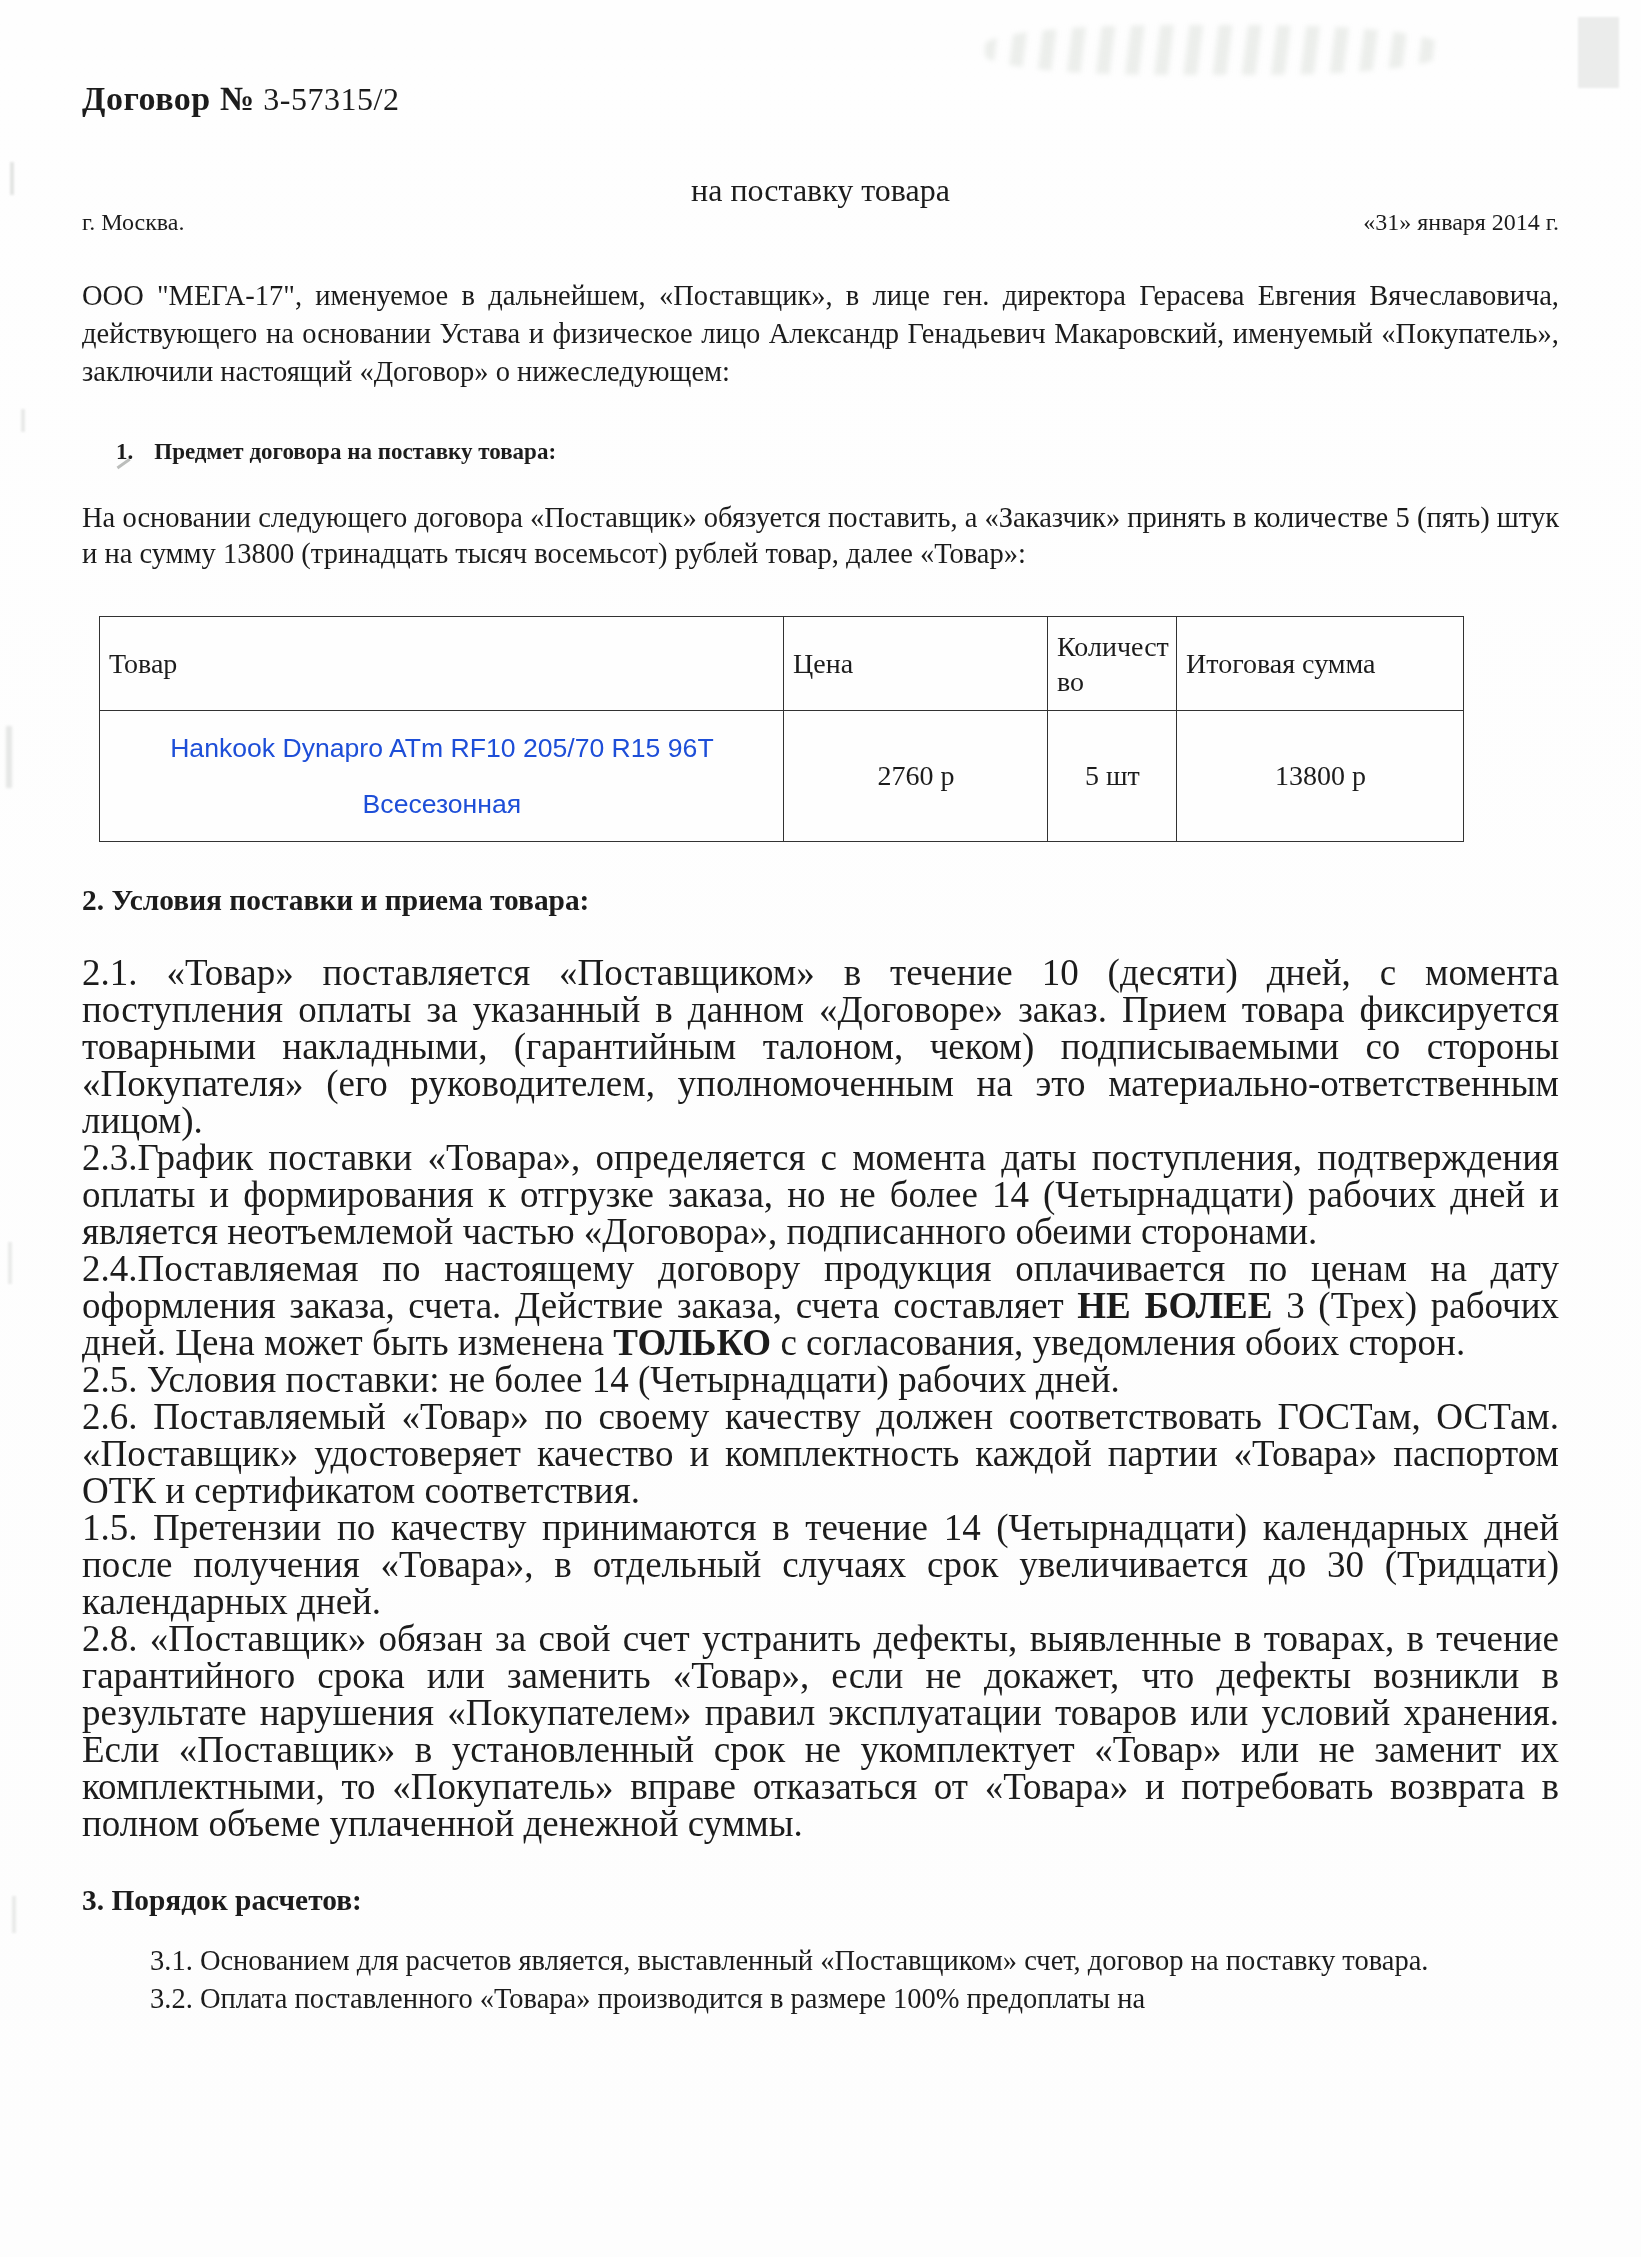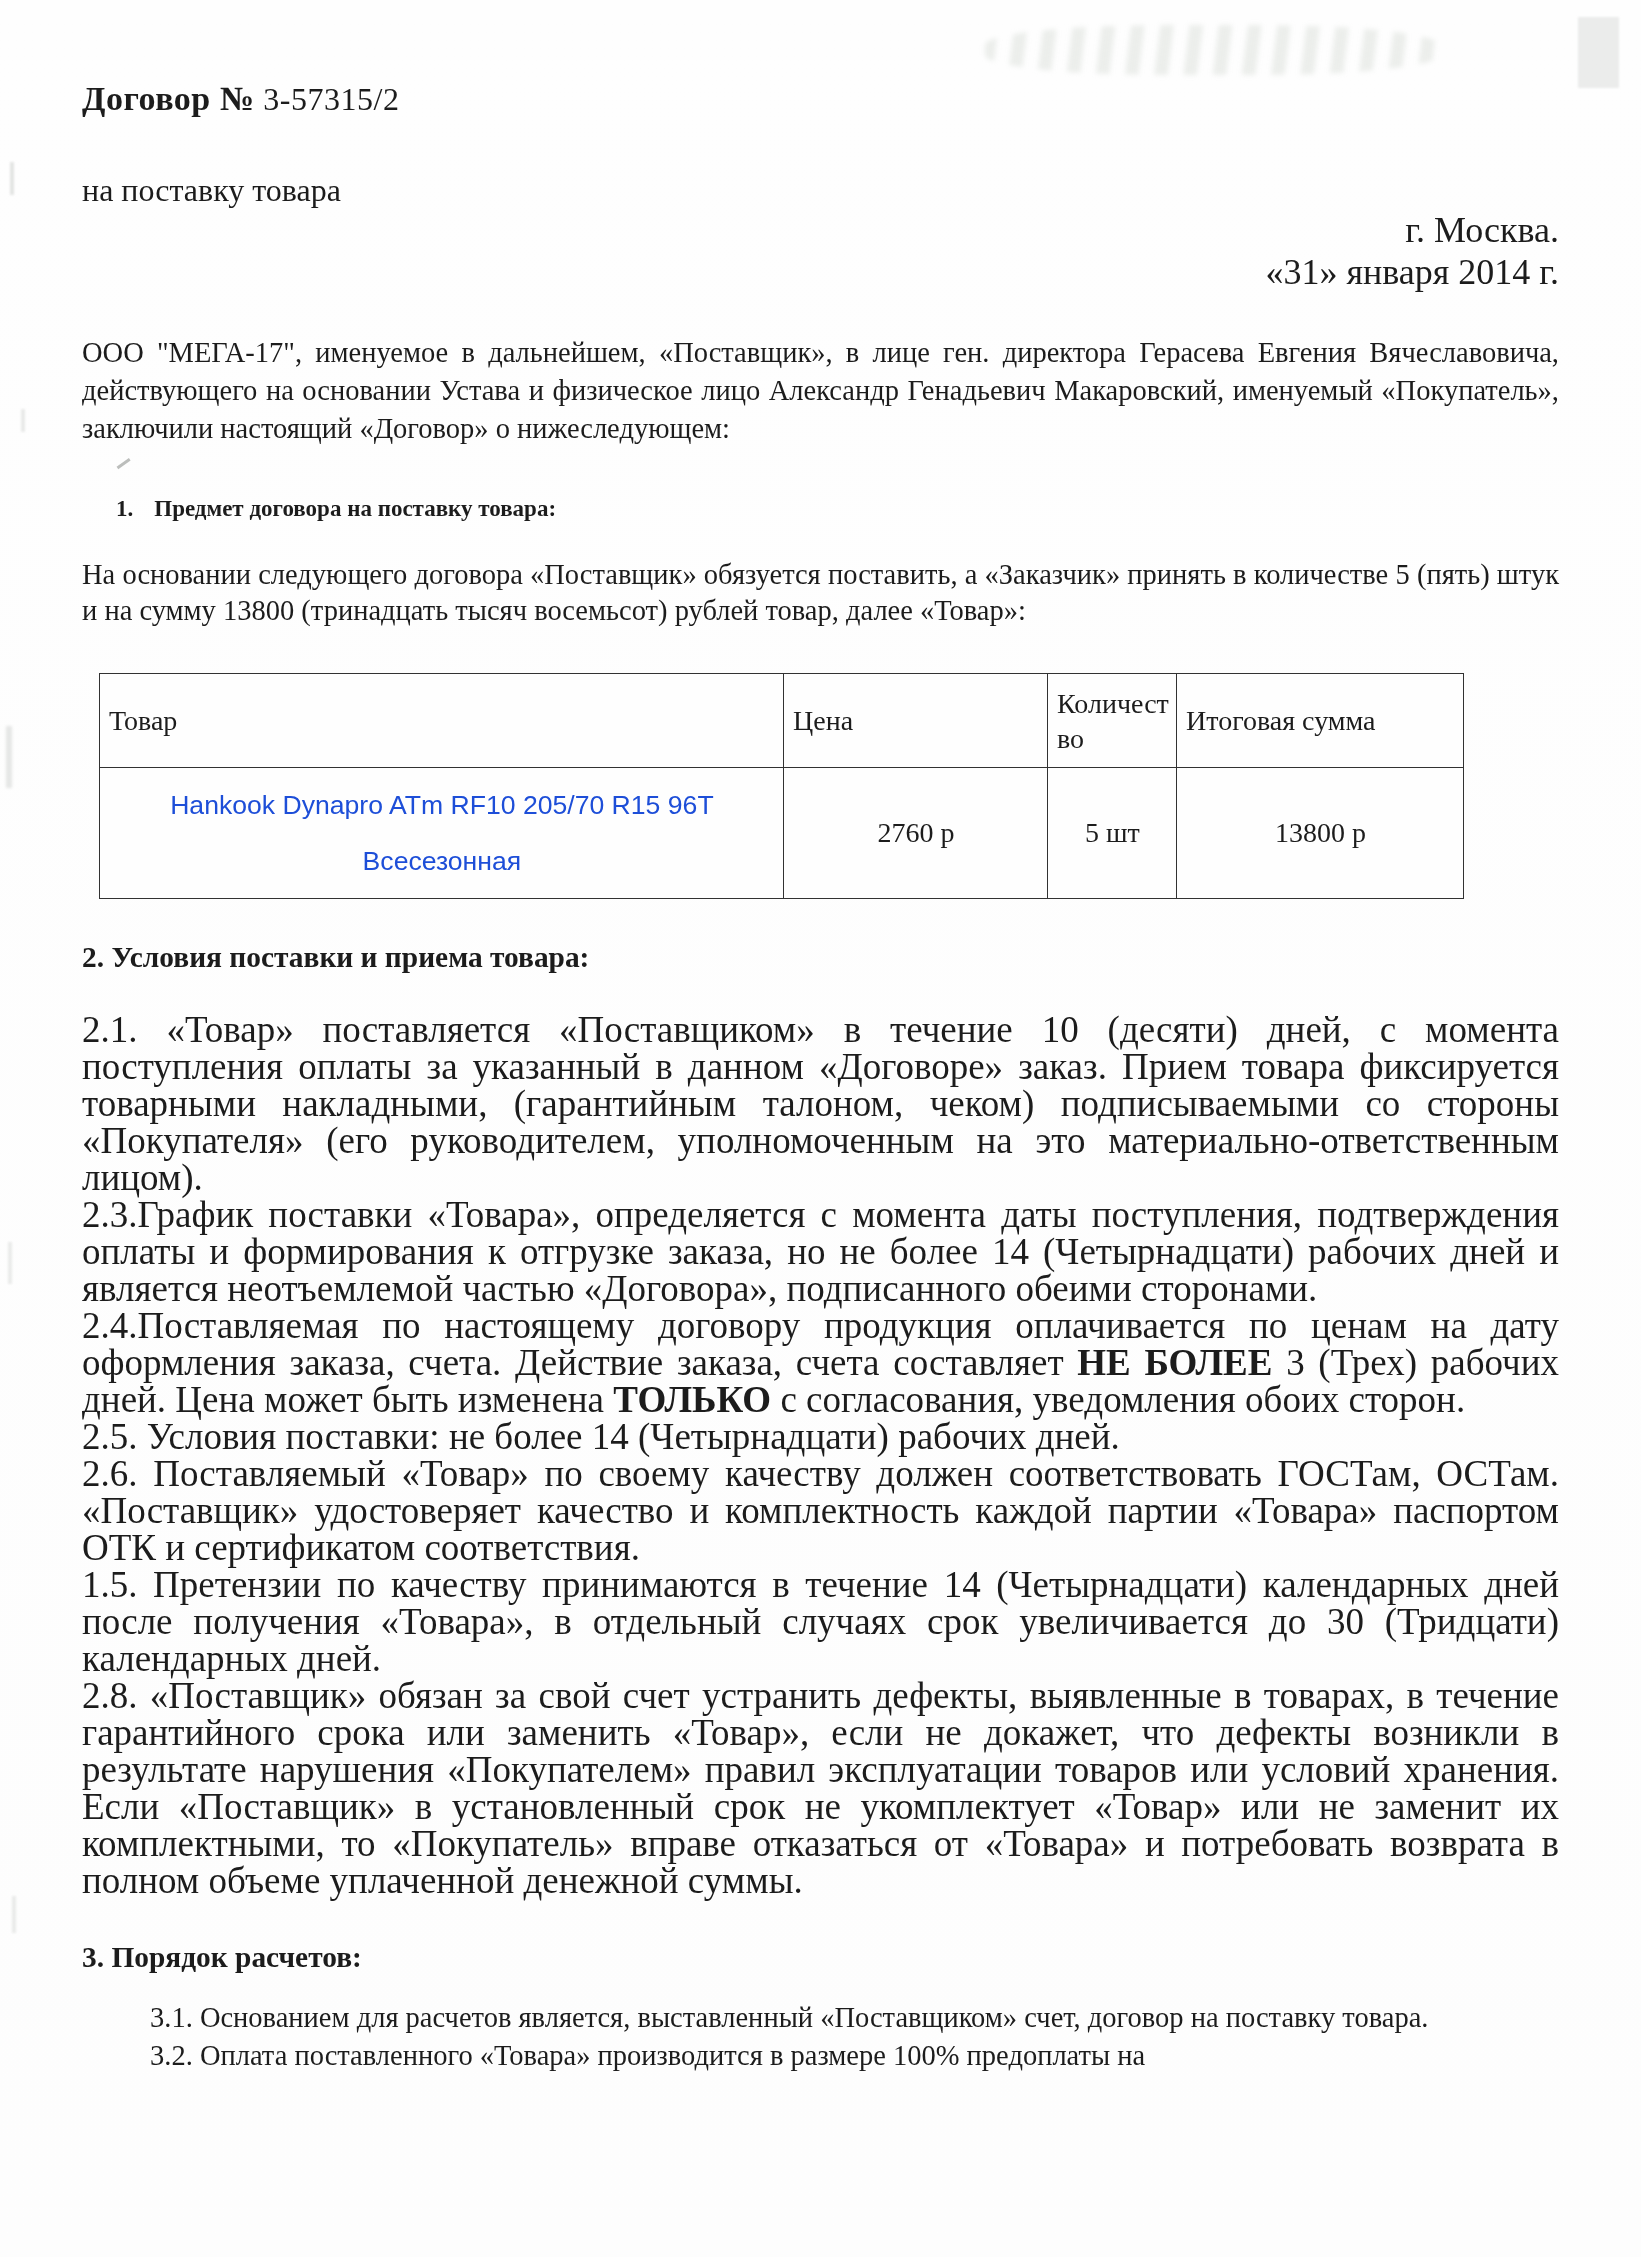--- a/index.html
+++ b/index.html
@@ -32,30 +32,30 @@
 
   .title-line{
     text-align:left;
     font-size:34px;
     letter-spacing:0.5px;
     margin-top:36px;
   }
   .title-bold{font-weight:bold;}
   .title-num{font-weight:normal;font-size:32px;}
   .subtitle{
+    text-align:center;
     font-size:32px;
     margin-top:54px;
   }
   .meta-row{
     display:flex;
     justify-content:space-between;
     align-items:flex-end;
-    font-size:36px;
+    font-size:24px;
     margin-top:0px;
-    flex-direction:column;
   }
   .preamble{
     margin:41px 0 0 0;
     font-size:28.5px;
     line-height:38px;
     text-align:justify;
   }
   .h-sec1{
     margin:48px 0 0 34px;
     font-size:23px;

